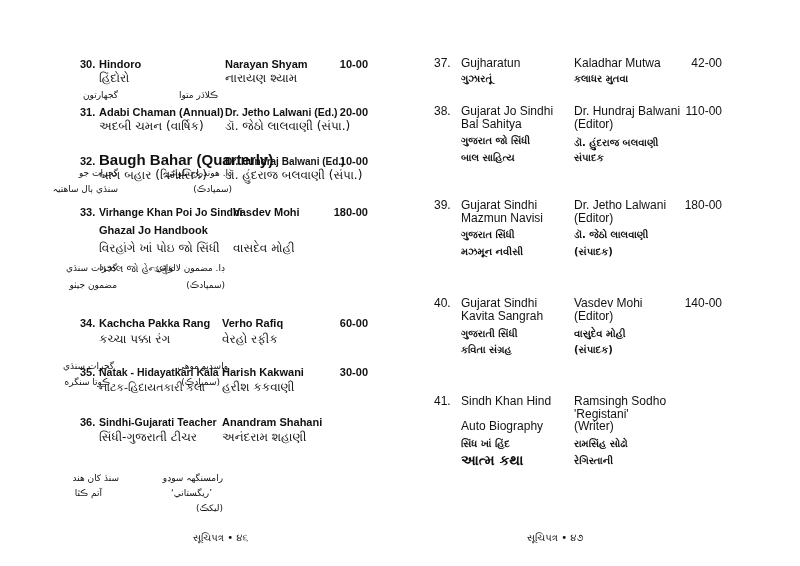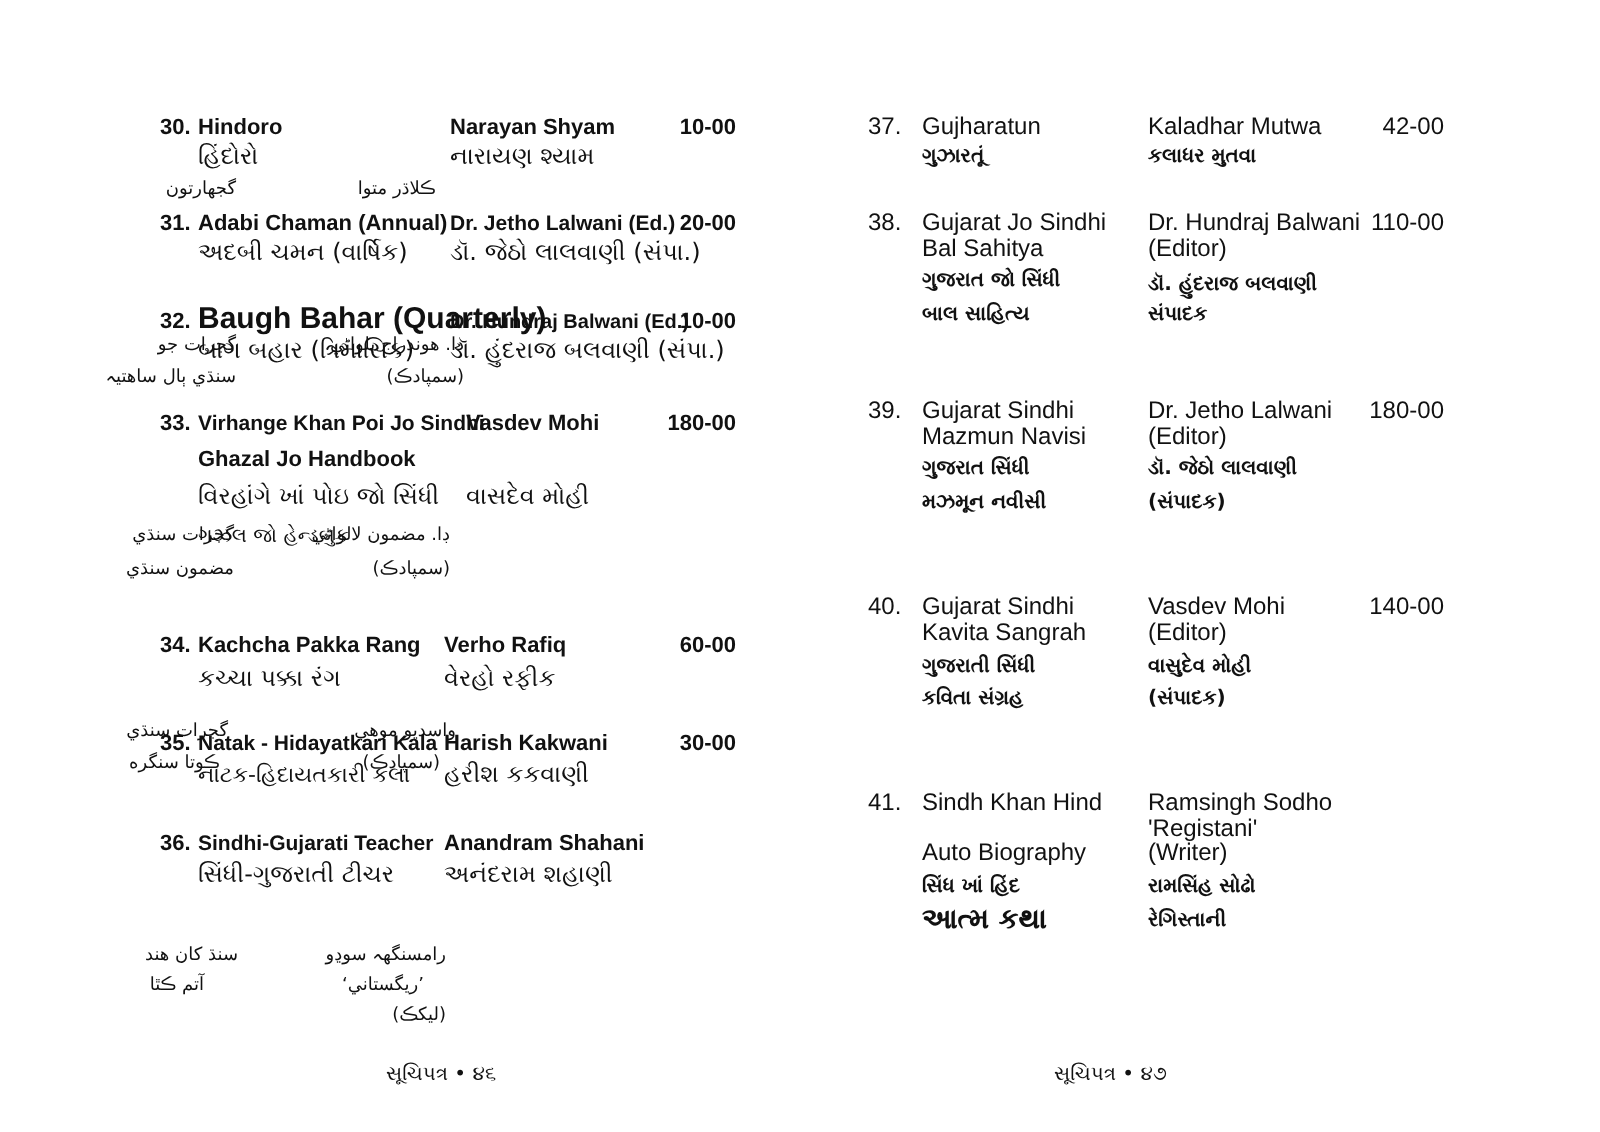--- a/index.html
+++ b/index.html
@@ -135,21 +135,21 @@
     <span class="title" style="left:61px;top:212px">Mazmun Navisi</span>
     <span class="author" style="left:174px;top:199px">Dr. Jetho Lalwani</span>
     <span class="author" style="left:174px;top:212px">(Editor)</span>
     <span class="price" style="left:267px;top:199px;width:55px">180-00</span>
     <span class="guj" style="left:61px;top:228px;font-size:10px;font-weight:bold">ગુજરાત સિંધી</span>
     <span class="guj" style="left:174px;top:228px;font-size:10px;font-weight:bold">ડૉ. જેઠો લાલવાણી</span>
     <span class="guj" style="left:61px;top:245px;font-size:10px;font-weight:bold">મઝમૂન નવીસી</span>
     <span class="guj" style="left:174px;top:245px;font-size:10px;font-weight:bold">(સંપાદક)</span>
     <span class="sin" style="right:283px;top:262px">گجرات سنڌي</span>
     <span class="sin" style="right:175px;top:262px">ڊا. مضمون لالواڻي</span>
-    <span class="sin" style="right:283px;top:279px">مضمون سنڌي</span>
+    <span class="sin" style="right:283px;top:279px">مضمون جيٺو</span>
     <span class="sin" style="right:175px;top:279px">(سمپادڪ)</span>
   </div>
 
   <div class="entry">
     <span class="num" style="left:34px;top:297px">40.</span>
     <span class="title" style="left:61px;top:297px">Gujarat Sindhi</span>
     <span class="title" style="left:61px;top:310px">Kavita Sangrah</span>
     <span class="author" style="left:174px;top:297px">Vasdev Mohi</span>
     <span class="author" style="left:174px;top:310px">(Editor)</span>
     <span class="price" style="left:267px;top:297px;width:55px">140-00</span>

